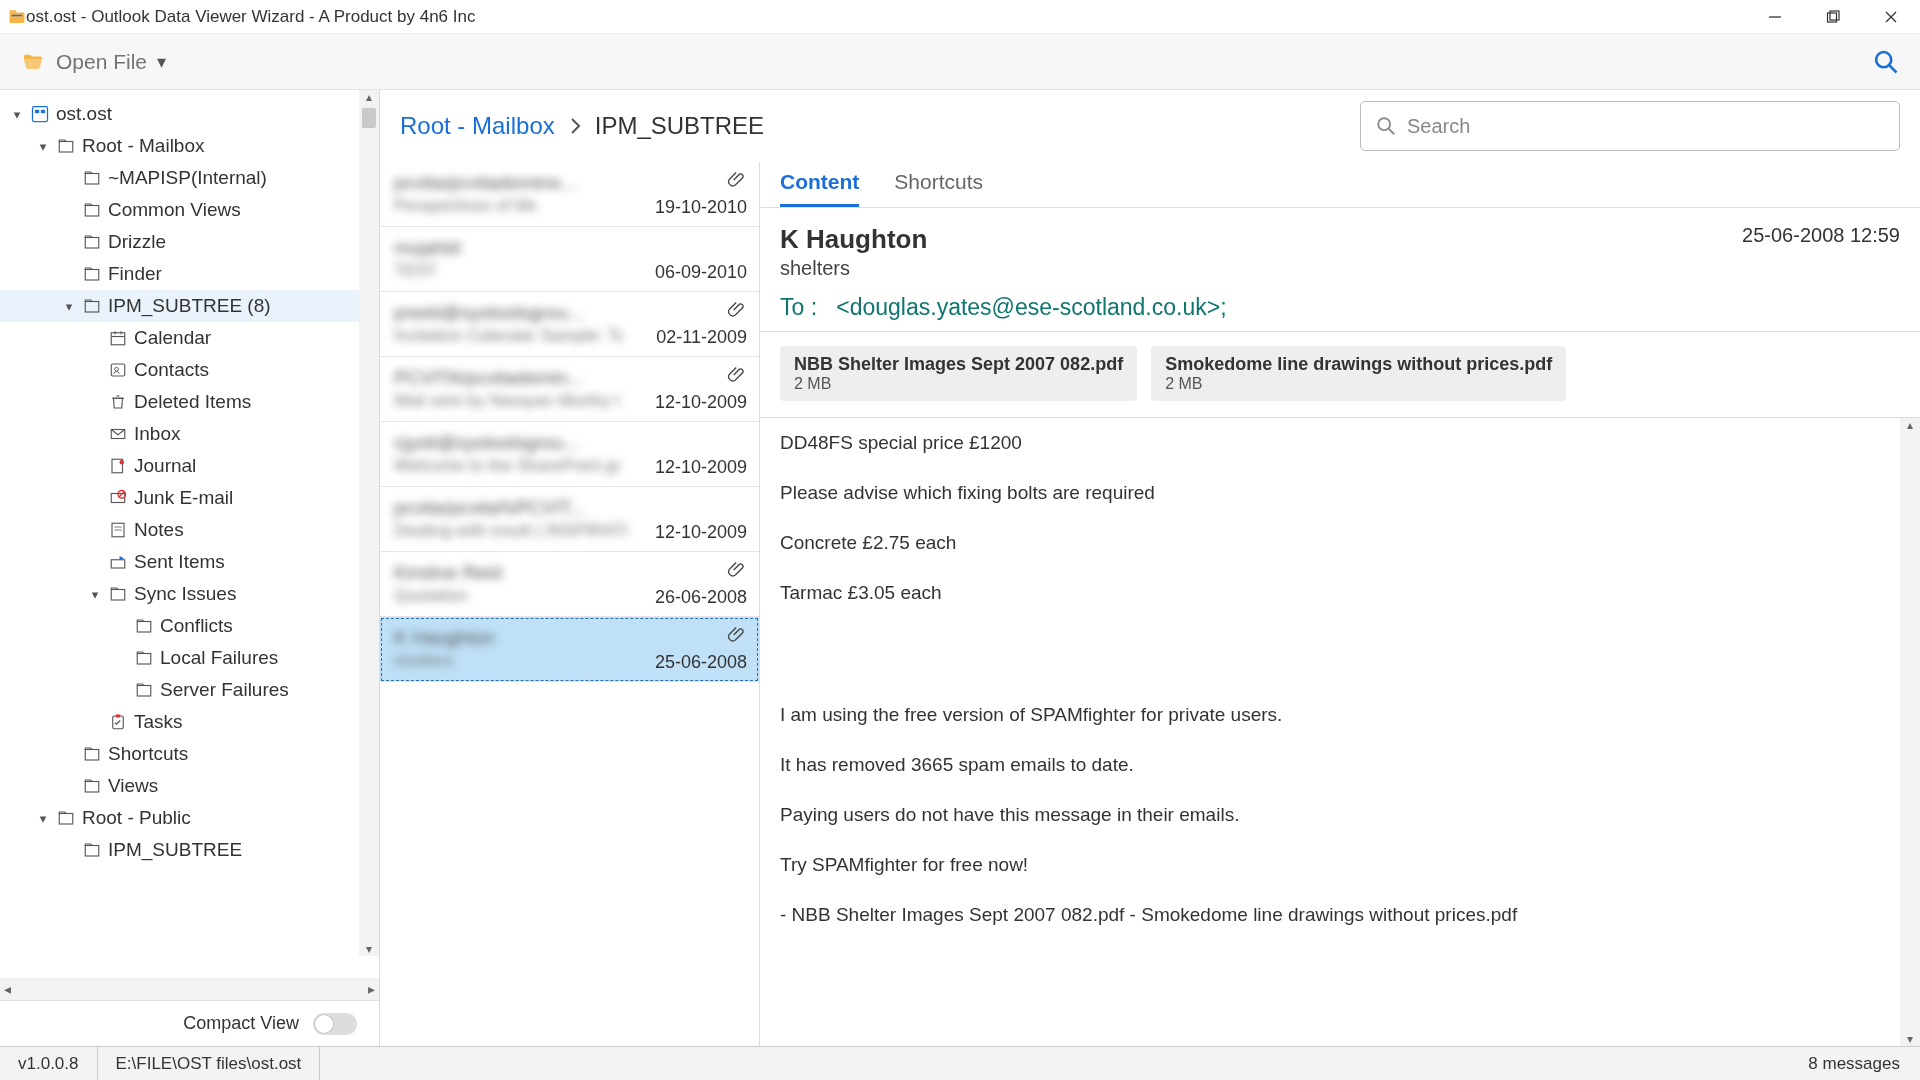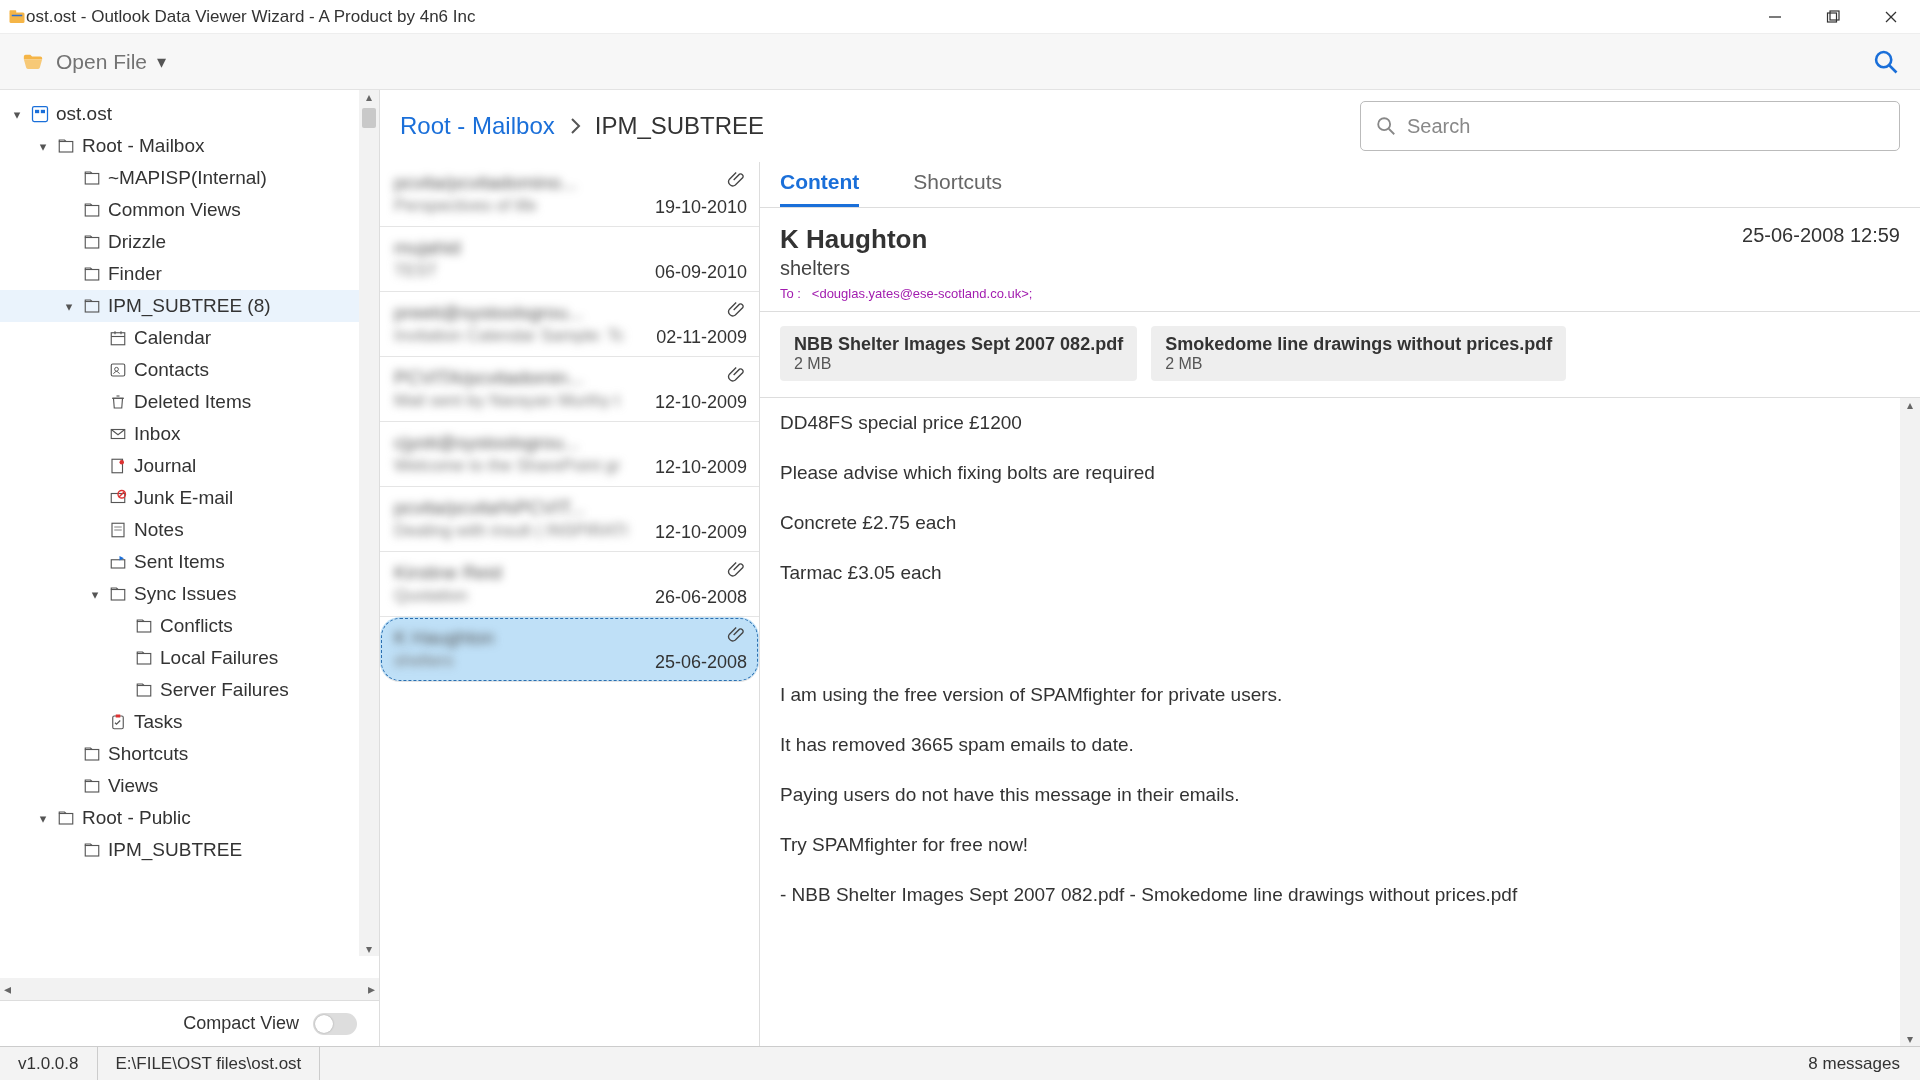--- a/index.html
+++ b/index.html
@@ -40,36 +40,36 @@
 .mid-col { flex:1; display:flex; flex-direction:column; min-width:0; }
 .crumb-row { height:72px; display:flex; align-items:center; padding:0 20px; gap:24px; }
 .crumbs { font-size:24px; display:flex; align-items:center; gap:14px; }
 .crumb-link { color:#1a6fd9; }
 .crumb-cur { color:#333; }
 .search-box { margin-left:auto; display:flex; align-items:center; border:1px solid #bbb; border-radius:5px; height:50px; width:540px; padding:0 14px; gap:10px; color:#888; font-size:20px; }
 
 .msg-row { flex:1; display:flex; min-height:0; }
 .list-col { width:380px; border-right:1px solid #ddd; overflow:hidden; }
 .msg-item { border-bottom:1px solid #e5e5e5; padding:10px 14px 10px 14px; position:relative; cursor:default; }
-.msg-item.sel { background:#bfe0f7; outline:1px dashed #2a6fb0; outline-offset:-2px;border-radius:20px; }
+.msg-item.sel { background:#bfe0f7; outline:1px dashed #2a6fb0; outline-offset:-2px; }
 .msg-from { font-size:19px; color:#555; filter:blur(4px); }
 .msg-sub { font-size:17px; color:#777; filter:blur(4px); margin-top:2px; }
 .msg-date { position:absolute; right:12px; bottom:8px; font-size:18px; color:#333; }
 .clip { position:absolute; right:12px; top:8px; color:#444; }
 
 .detail-col { flex:1; display:flex; flex-direction:column; min-width:0; position:relative; }
-.tabs { display:flex; gap:54px; padding:8px 20px 0 20px; font-size:21px; color:#666; border-bottom:1px solid #ddd; }
+.tabs { display:flex; gap:35px; padding:8px 20px 0 20px; font-size:21px; color:#666; border-bottom:1px solid #ddd; }
 .tab { padding-bottom:10px; cursor:pointer; }
 .tab.act { color:#1a6fd9; border-bottom:3px solid #1a6fd9; font-weight:600; }
 .hdr { padding:16px 20px 10px 20px; border-bottom:1px solid #ddd; }
 .hdr-top { display:flex; justify-content:space-between; align-items:flex-start; }
 .from-name { font-size:26px; font-weight:600; }
 .subj { font-size:20px; color:#444; margin-top:2px; }
 .dt { font-size:20px; color:#333; }
-.to-line { margin-top:6px; font-size:13px; color:#a21caf; }
+.to-line { margin-top:14px; font-size:23px; color:#0f766e; }
 .attach-row { display:flex; gap:14px; padding:14px 20px 16px 20px; border-bottom:1px solid #ddd; }
 .attach { background:#eee; border-radius:4px; padding:8px 14px; }
 .attach-name { font-size:18px; font-weight:600; }
 .attach-size { font-size:16px; color:#555; }
 .body-area { flex:1; padding:14px 20px; font-size:19px; color:#333; overflow:auto; position:relative; }
 .body-area p { margin-bottom:28px; }
 .vscroll-r { position:absolute; right:0; top:0; bottom:0; width:20px; background:#f2f2f2; display:flex; flex-direction:column; align-items:center; justify-content:space-between; font-size:12px; color:#666; }
 
 
 .status { height:34px; border-top:1px solid #ccc; background:#f3f3f3; display:flex; align-items:center; font-size:17px; color:#333; }

